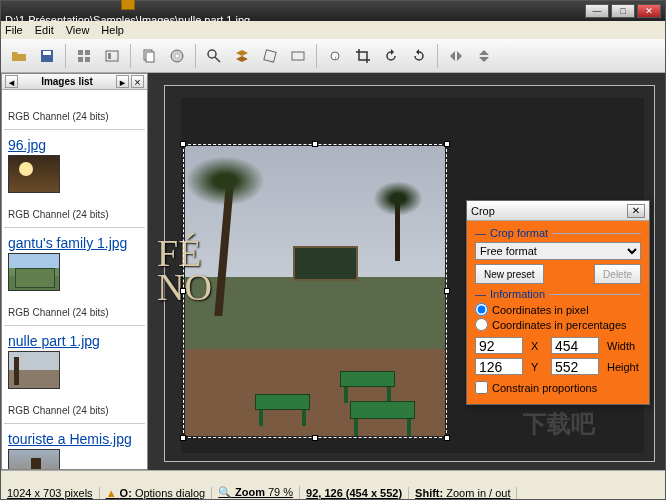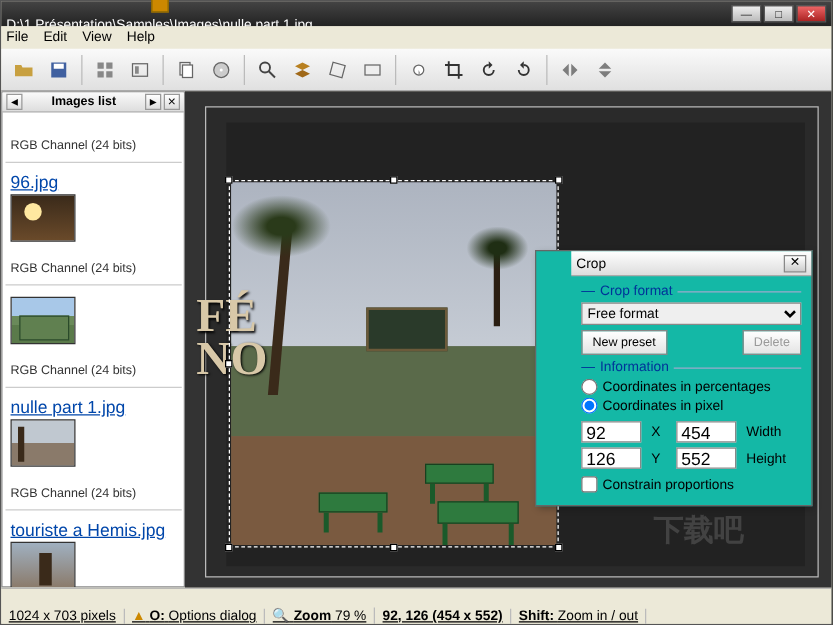--- a/index.html
+++ b/index.html
@@ -46,24 +46,24 @@
 .bench .leg{position:absolute;top:50%;width:4px;height:50%;background:#1a5a2a;}
 .b1{left:155px;top:225px;}
 .b2{left:70px;top:248px;}
 .b3{left:165px;top:255px;width:65px;height:35px;}
 .crop { position:absolute; left:18px; top:58px; width:264px; height:294px; border:1px dashed #fff; pointer-events:none;}
 .crop .h { position:absolute; width:6px; height:6px; background:#fff; border:1px solid #000;}
 .h.tl{left:-4px;top:-4px} .h.tr{right:-4px;top:-4px} .h.bl{left:-4px;bottom:-4px} .h.br{right:-4px;bottom:-4px}
 .h.tm{left:50%;top:-4px;margin-left:-3px} .h.bm{left:50%;bottom:-4px;margin-left:-3px}
 .h.ml{left:-4px;top:50%;margin-top:-3px} .h.mr{right:-4px;top:50%;margin-top:-3px}
 .dimbg { position:absolute; inset:12px 10px 8px 16px; background:rgba(0,0,0,0.18); }
-.cafe { position:absolute; left:-8px; top:150px; font-size:38px; font-weight:bold; color:#d8c8a8; text-shadow:1px 1px 2px #000; line-height:0.9; font-family:serif;}
+.cafe { position:absolute; left:-8px; top:150px; font-size:38px; font-weight:normal; color:#d8c8a8; text-shadow:1px 1px 2px #000; line-height:0.9; font-family:serif;}
 .board { position:absolute; left:108px; top:100px; width:65px; height:35px; background:#2a3a2a; border:2px solid #6b5a3a;}
 
-.dialog { position: absolute; right: 16px; top: 200px; width: 222px; background: #14b8a6; border: 1px solid #666; box-shadow: 2px 2px 6px rgba(0,0,0,0.3); padding-left: 28px; }
+.dialog { position: absolute; right: 16px; top: 200px; width: 184px; background: #f97316; border: 1px solid #666; box-shadow: 2px 2px 6px rgba(0,0,0,0.3); }
 .dlgbar { height: 20px; background: linear-gradient(#fff,#ddd); border-bottom: 1px solid #aaa; display: flex; align-items: center; padding: 0 4px; justify-content: space-between;}
 .dlgbar .t { font-size: 11px; }
 .dlgbar .x { width: 18px; height: 14px; background: linear-gradient(#fff,#ccc); border: 1px solid #888; text-align: center; font-size: 10px; line-height: 12px; cursor: pointer;}
 .dlgbody { padding: 6px 8px; }
 .group { margin-bottom: 4px; }
 .gtitle { font-size: 10px; color: #003399; display: flex; align-items: center; gap: 4px; margin-bottom: 3px;}
 .gtitle .line { flex:1; height:1px; background:#99aacc;}
 select { width: 100%; font-size: 11px; height: 18px; border: 1px solid #888;}
 .btnrow { display: flex; gap: 6px; margin-top: 4px;}
 .dlgbtn { padding: 1px 8px; font-size: 10px; border: 1px solid #888; background: linear-gradient(#fff,#e4e4e4); cursor: pointer; height: 20px;}
@@ -225,20 +225,21 @@
           <div class="chan">RGB Channel (24 bits)</div>
         </div>
           <div class="hr"></div>
         <div class="item">
           <a>96.jpg</a>
           <div class="thumb th-96"></div>
           <div class="chan">RGB Channel (24 bits)</div>
         </div>
           <div class="hr"></div>
         <div class="item">
+          <a>gantu's family 1.jpg</a>
           <div class="thumb th-gantu"></div>
           <div class="chan">RGB Channel (24 bits)</div>
         </div>
           <div class="hr"></div>
         <div class="item">
           <a>nulle part 1.jpg</a>
           <div class="thumb th-nulle"></div>
           <div class="chan">RGB Channel (24 bits)</div>
         </div>
           <div class="hr"></div>
@@ -326,26 +327,26 @@
         <button class="dlgbtn disabled">Delete</button>
       </div>
     </div>
     <div class="group">
       <div class="gtitle">
           <span>—</span>
           <span>Information</span>
           <div class="line"></div>
         </div>
       <div class="radio-row">
+          <input type="radio" checked="" style="">
+          <span>Coordinates in pixel</span>
+        </div>
+      <div class="radio-row">
           <input type="radio" style="">
           <span>Coordinates in percentages</span>
-        </div>
-      <div class="radio-row">
-          <input type="radio" checked="" style="">
-          <span>Coordinates in pixel</span>
         </div>
       <div class="coords">
         <input value="92" style="">
           <span>X</span>
         <input value="454" style="">
           <span>Width</span>
         <input value="126" style="">
           <span>Y</span>
         <input value="552" style="">
           <span>Height</span>

